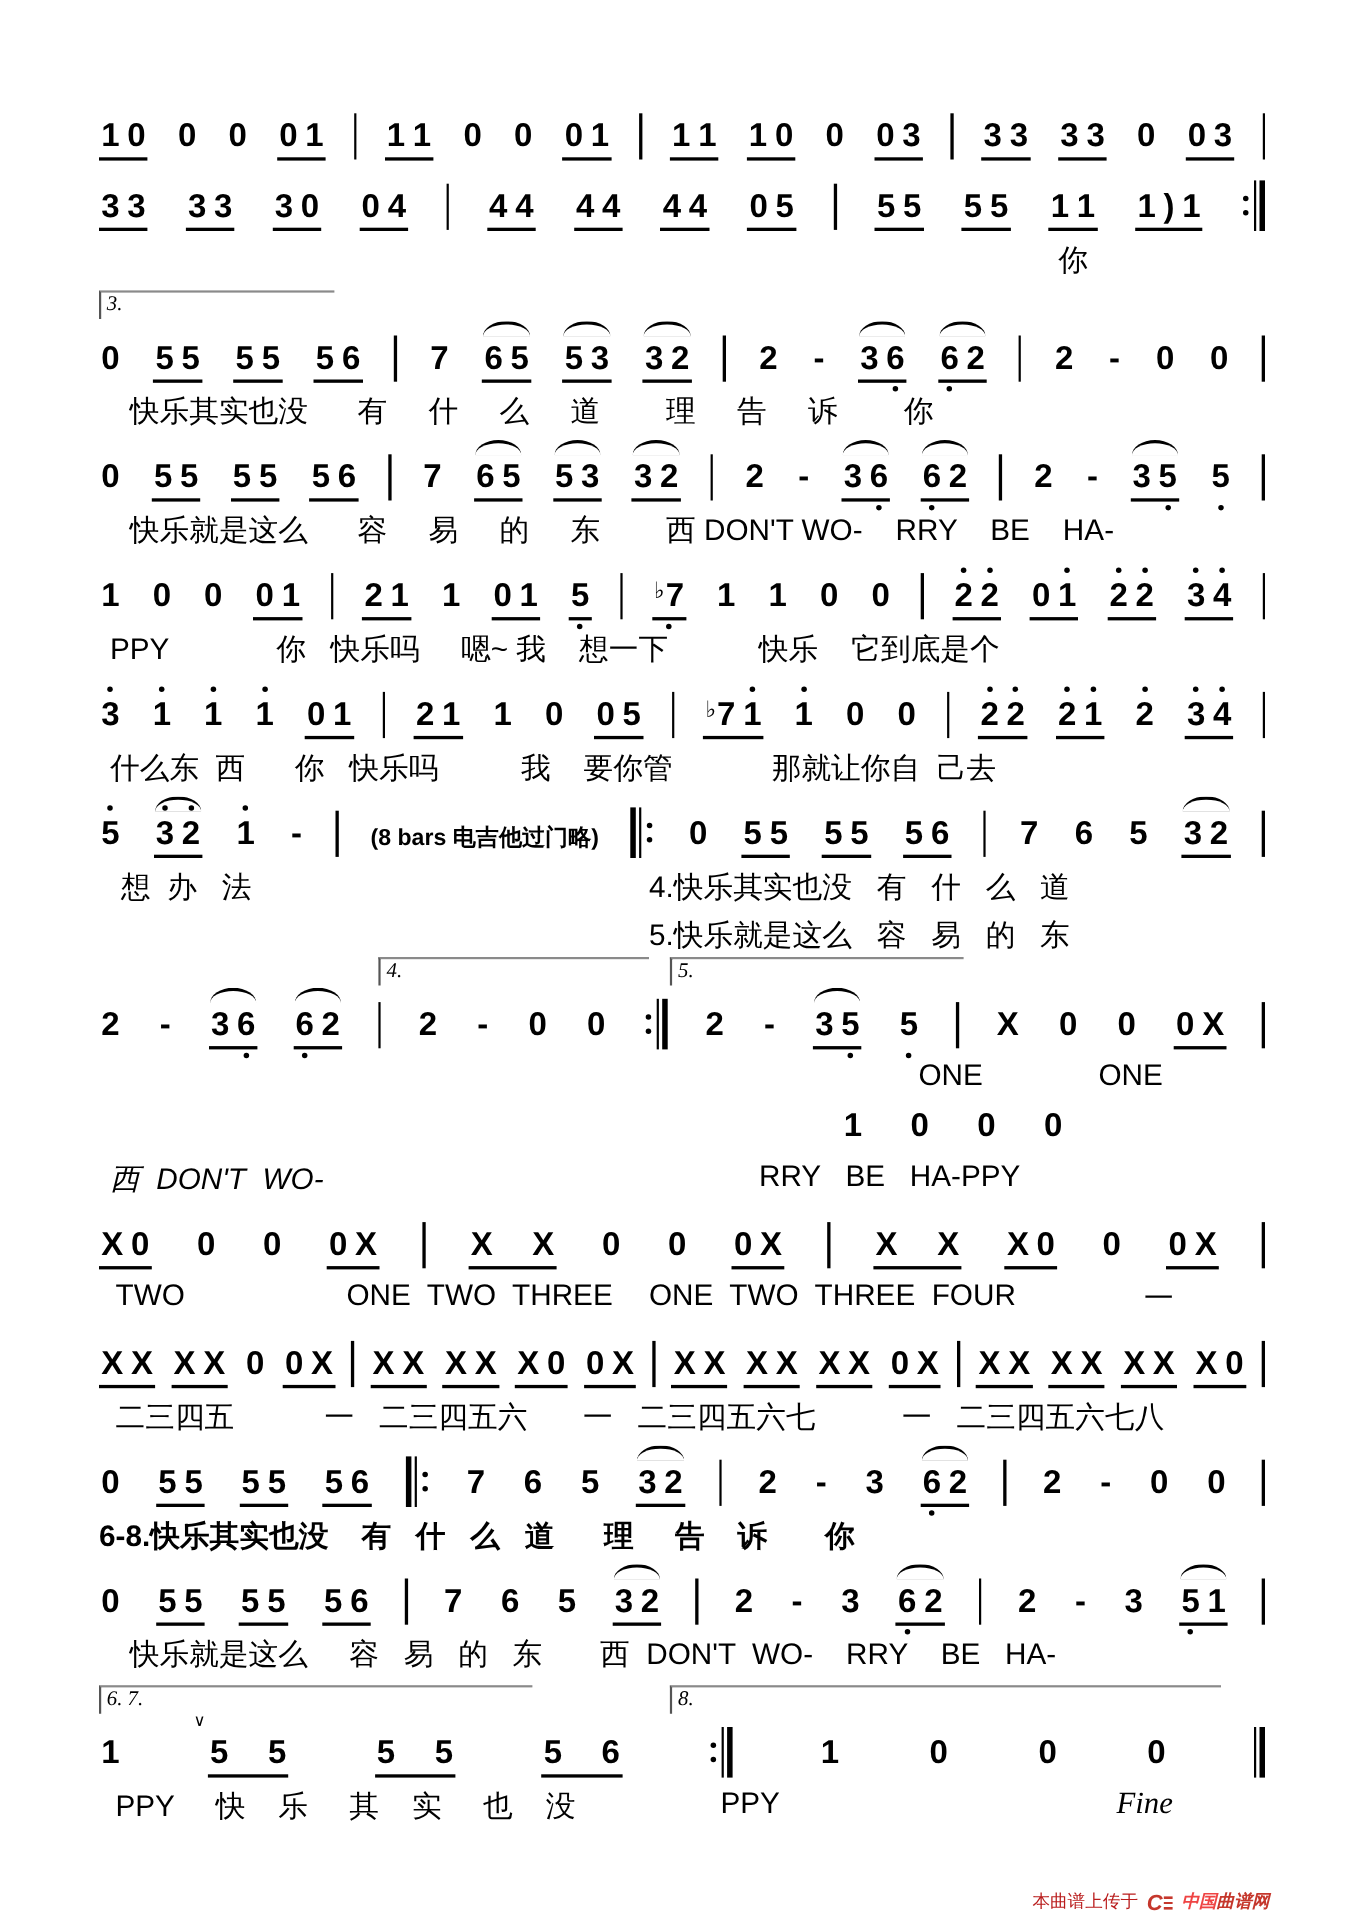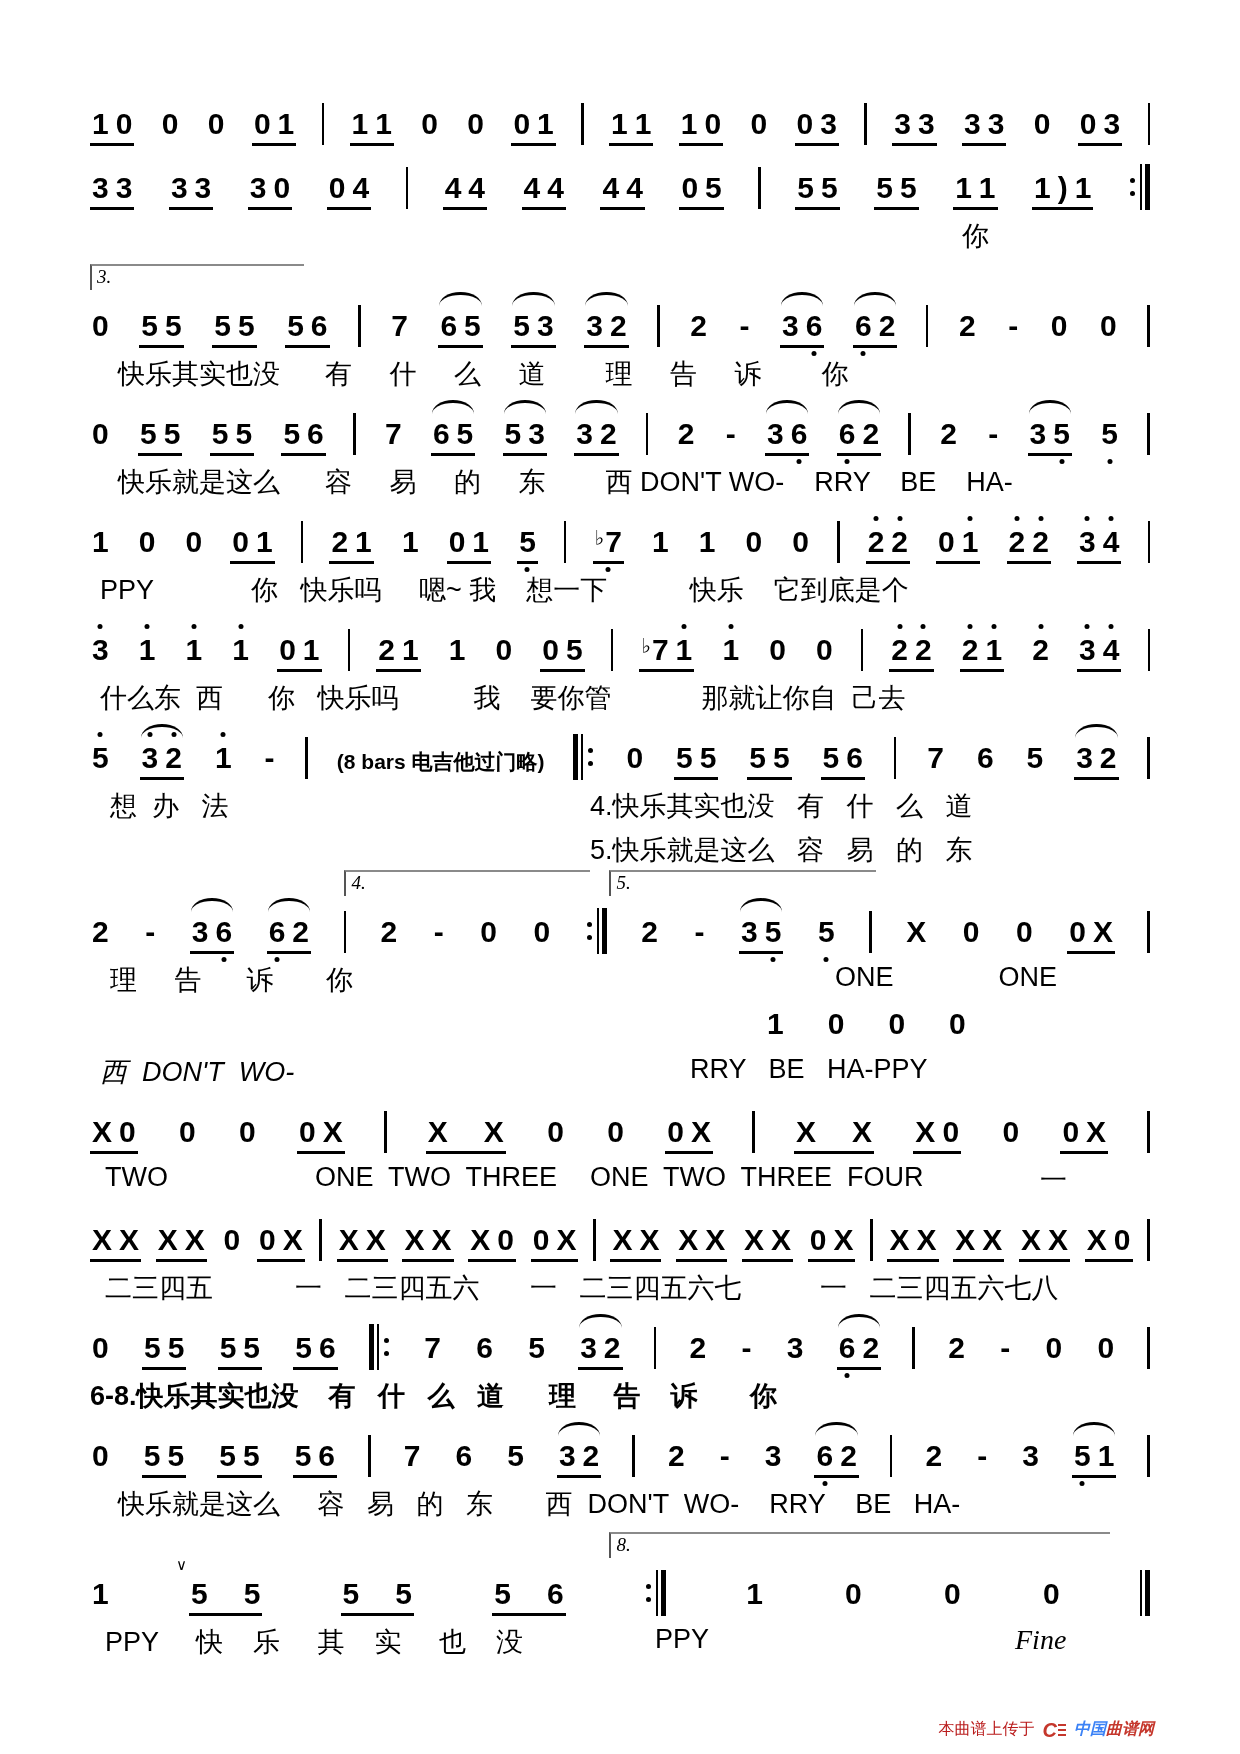--- a/index.html
+++ b/index.html
@@ -46,21 +46,21 @@
   .volta b{font-family:"Liberation Serif","DejaVu Serif",serif;font-style:italic;
            font-weight:normal;font-size:19px;padding-left:5px;display:inline-block;}
   
   .footer{position:absolute;right:86px;bottom:14px;display:flex;align-items:center;
           gap:8px;font-size:16px;}
   .footer .pre{color:#b91c1c;}
   .logo{display:inline-flex;align-items:center;gap:1px;}
   .logo .c{color:#c5372c;font-weight:bold;font-size:20px;font-style:italic;line-height:1;}
   .logo .lines{width:8px;height:12px;background:
      repeating-linear-gradient(#c5372c 0 2px,transparent 2px 5px);}
-  .site1{color:#3b82f6;font-weight:bold;font-style:italic;}
+  .site1{color:#ef4444;font-weight:bold;font-style:italic;}
   .site2{color:#c5372c;font-weight:bold;font-style:italic;text-align:right;}
 </style>
 </head>
 <body>
 
 <div class="sheet" id="sheet">
     <div class="system">
       <div class="notes">
         <span class="grp u">
           <span class="note">1</span>
@@ -612,21 +612,20 @@
         <span class="grp">
           <span class="note">0</span>
         </span>
         <span class="grp u">
           <span class="note">0</span>
           <span class="note">X</span>
         </span>
         <span class="bar"></span>
       </div>
       <div class="lyrics">
-        <span style="left: 20px;">理     告      诉       你</span>
         <span style="left: 745px;">ONE              ONE</span>
       </div>
     </div>
     <div class="system">
       <div class="notes free" style="margin-left: 675px;">
         <span class="grp">
           <span class="note">1</span>
         </span>
         <span class="grp">
           <span class="note">0</span>
@@ -912,20 +911,21 @@
           <span class="slur"></span>
         </span>
         <span class="bar"></span>
       </div>
       <div class="lyrics">
         <span style="left: 28px;">快乐就是这么     容   易   的   东       西  DON'T  WO-    RRY    BE   HA-</span>
       </div>
     </div>
     <div class="system">
       <div class="volta-row">
+        <div class="volta" style="left: 0%; width: 37%;"><b>6. 7.</b></div>
         <div class="volta" style="left: 49%; width: 47%;"><b>8.</b></div>
       </div>
       <div class="notes">
         <span class="grp">
           <span class="note">1</span>
         </span>
         <span class="grp u w">
           <span class="note">5<span class="breath">∨</span></span>
           <span class="note">5</span>
         </span>

